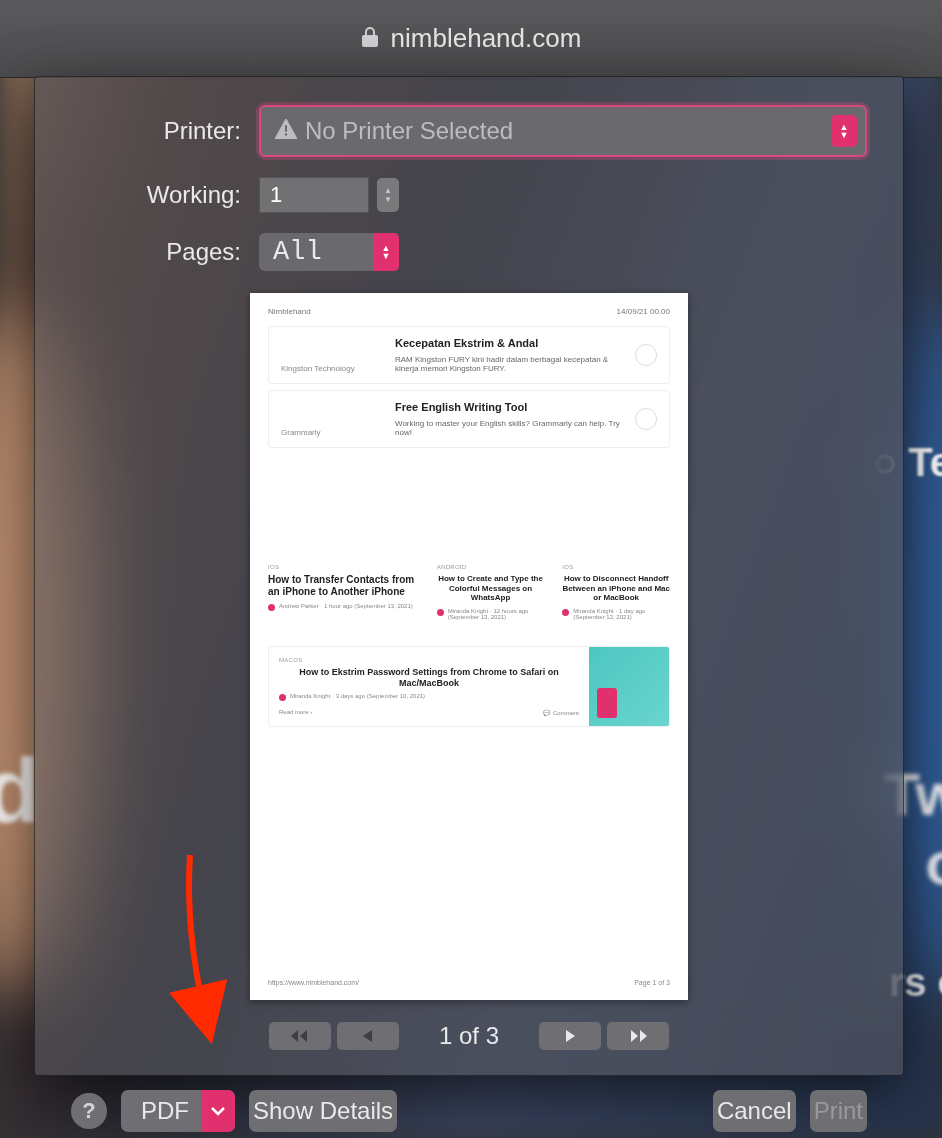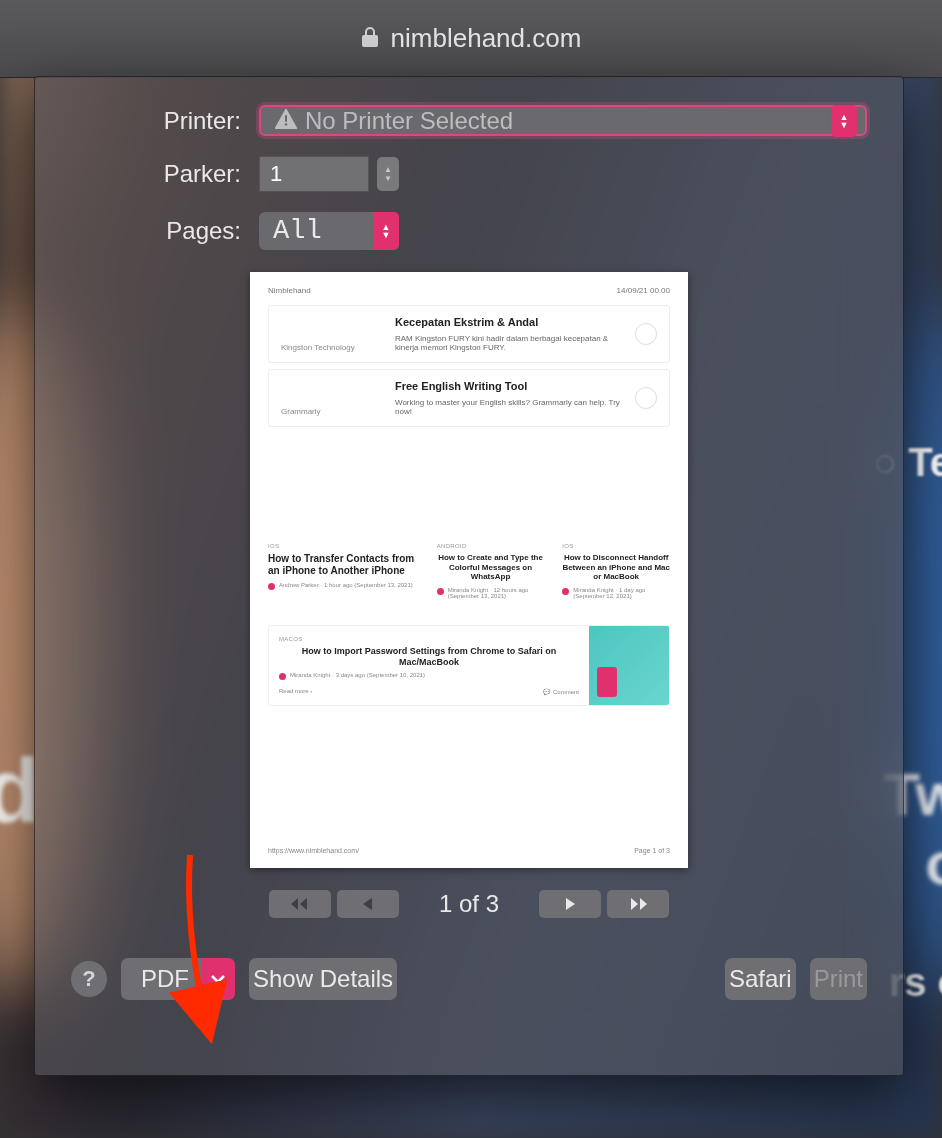--- a/index.html
+++ b/index.html
@@ -49,21 +49,21 @@
   border: 1px solid rgba(0,0,0,0.5);
   border-radius: 4px;
   box-shadow: 0 20px 60px rgba(0,0,0,0.6);
   padding: 28px 36px;
 }
 .form { display: grid; grid-template-columns: 170px 1fr; gap: 20px 18px; align-items: center; margin-bottom: 22px; }
 .form-label { color: #e9e9ea; font-size: 24px; text-align: right; }
 .printer-select {
   border: 2px solid #d8497f;
   background: #6a6a6e; border-radius: 6px;
-  display: flex; align-items: center; height: 31px; padding: 0 8px 0 14px;
+  display: flex; align-items: center; height: 52px; padding: 0 8px 0 14px;
   box-shadow: 0 0 0 3px rgba(216,73,127,0.3);
 }
 .warn-icon { color: #bdbdc0; margin-right: 8px; }
 .printer-text { color: #bdbdc0; font-size: 24px; flex: 1; }
 .pink-stepper-v {
   width: 26px; height: 32px; background: #e0316e; border-radius: 5px;
   display: flex; flex-direction: column; align-items: center; justify-content: center;
   color: #fff;
 }
 .pink-stepper-v .chev { font-size: 9px; line-height: 8px; }
@@ -78,21 +78,21 @@
   color: #c9c9cb;
 }
 .gray-stepper-v .chev { font-size: 8px; line-height: 9px; }
 .pages-select {
   display: flex; align-items: center; background: #6a6a6e; border-radius: 6px;
   height: 38px; width: 140px; padding-left: 14px;
 }
 .pages-text { color: #e9e9ea; font-size: 27px; flex: 1; font-family: Liberation Mono, monospace; }
 .pages-select .pink-stepper-v { border-radius: 0 5px 5px 0; height: 38px; }
 .preview-box {
-  width: 438px; height: 596px; margin: 0 auto; background: #fff;
+  width: 438px; height: 707px; margin: 0 auto; background: #fff;
   box-shadow: 0 2px 8px rgba(0,0,0,0.4);
   padding: 14px 18px; color: #222; font-size: 9px;
   display: flex; flex-direction: column;
 }
 .pv-head { display: flex; justify-content: space-between; color: #777; font-size: 8px; margin-bottom: 10px; }
 .pv-card { border: 1px solid #eee; border-radius: 3px; padding: 10px 12px; margin-bottom: 6px; display: flex; gap: 14px; align-items: center; }
 .pv-card-left { width: 100px; color: #888; font-size: 8px; align-self: flex-end; }
 .pv-card-body { flex: 1; }
 .pv-card-title { font-weight: 700; font-size: 11px; margin-bottom: 6px; }
 .pv-card-text { font-size: 8px; color: #666; }
@@ -170,21 +170,21 @@
             <circle cx="11" cy="15.5" r="1.2" fill="#6a6a6e"></circle>
           </svg>
       </span>
       <span class="printer-text">No Printer Selected</span>
       <span class="pink-stepper-v">
         <span class="chev">▲</span>
           <span class="chev">▼</span>
       </span>
     </div>
 
-    <div class="form-label">Parker:</div>
+    <div class="form-label">Working:</div>
     <div class="copies-row">
       <input class="copies-input" value="1" style="">
       <span class="gray-stepper-v">
         <span class="chev">▲</span>
           <span class="chev">▼</span>
       </span>
     </div>
 
     <div class="form-label">Pages:</div>
     <div>
@@ -245,21 +245,21 @@
         <div class="pv-meta">
             <span class="pv-dot"></span>
             <span>Miranda Knight · 1 day ago (September 12, 2021)</span>
           </div>
       </div>
     </div>
 
     <div class="pv-bottom-card">
       <div class="pv-bottom-left">
         <div class="pv-tag">MACOS</div>
-        <div class="pv-art-title-sm" style="font-size:9px">How to Import Password Settings from Chrome to Safari on Mac/MacBook</div>
+        <div class="pv-art-title-sm" style="font-size:9px">How to Ekstrim Password Settings from Chrome to Safari on Mac/MacBook</div>
         <div class="pv-meta">
             <span class="pv-dot"></span>
             <span>Miranda Knight · 3 days ago (September 10, 2021)</span>
           </div>
         <div style="display:flex;justify-content:space-between;margin-top:8px;font-size:6px;color:#888">
           <span>Read more ›</span>
           <span>💬 Comment</span>
         </div>
       </div>
       <div class="pv-thumb"></div>
@@ -304,21 +304,21 @@
     <div class="btn pdf-btn">
       <span>PDF</span>
       <span class="pdf-chev">
         <svg width="16" height="10" viewBox="0 0 16 10" fill="none" stroke="currentColor" stroke-width="2.5">
             <path d="M2 2l6 6 6-6"></path>
           </svg>
       </span>
     </div>
     <div class="btn">Show Details</div>
     <div class="spacer"></div>
-    <div class="btn">Safari</div>
+    <div class="btn">Cancel</div>
     <div class="btn disabled">Print</div>
   </div>
 
 </div>
 
 <svg class="arrow-annotation" width="90" height="200">
   <defs>
     <marker id="ah" markerWidth="10" markerHeight="10" refX="5" refY="5" orient="auto">
       <path d="M0,0 L10,5 L0,10 z" fill="#ff2a00"></path>
     </marker>

